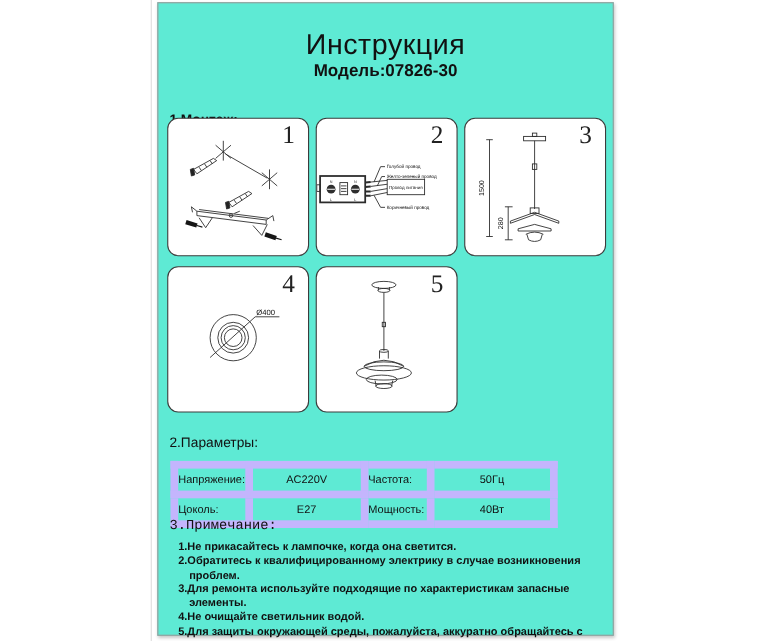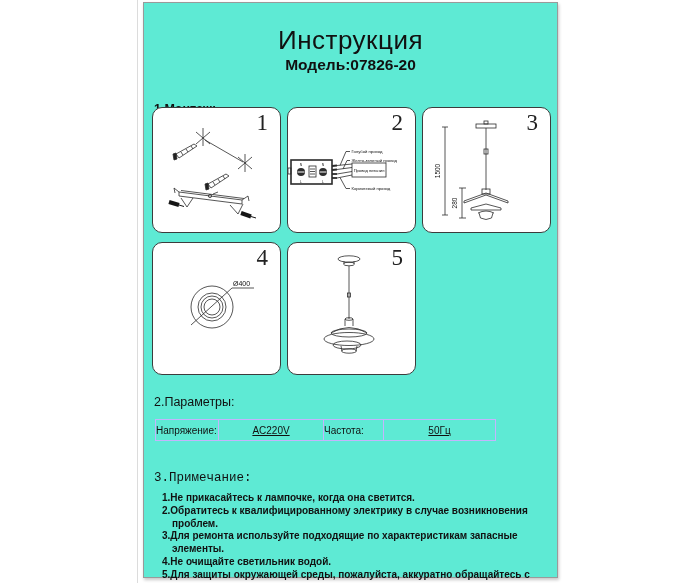--- a/index.html
+++ b/index.html
@@ -33,36 +33,36 @@
     position:absolute;top:2px;right:12px;font-family:"Liberation Serif","DejaVu Serif",serif;
     font-size:23px;color:#222;line-height:26px;
   }
   .panel svg{position:absolute;left:0;top:0;}
   svg text{font-family:"Liberation Sans","DejaVu Sans",sans-serif;fill:#111;}
   .draw{stroke:#2b2b2b;stroke-width:.8;fill:none;}
   table.params{
     position:absolute;left:11px;top:416px;border-collapse:collapse;
     table-layout:fixed;font-size:10px;color:#111;
   }
-  table.params td{border:1px solid #c4b5fd;height:20px;padding:0;}
+  table.params td{border:7px solid #c4b5fd;height:20px;padding:0;}
   td.lbl{text-align:left;padding-left:3px;}
-  td.val{text-align:center;text-decoration:underline;}
+  td.val{text-align:center;}
   .notes{position:absolute;left:18px;top:489px;width:380px;font-size:10px;
     line-height:12.8px;color:#111;}
   .note-item{padding-left:10px;text-indent:-10px;font-weight:bold;}
 </style>
 </head>
 <body>
 
 <div class="edge-line"></div>
 
 <div class="page">
 
   <div class="title">Инструкция</div>
-  <div class="model">Модель:07826-20</div>
+  <div class="model">Модель:07826-30</div>
 
   <div class="sec-head" id="h-montage">1.Монтаж:</div>
 
   <div class="panel p-row1" id="panel1">
     <span class="panel-num">1</span>
     <svg width="127" height="124" viewBox="0 0 127 124">
       <g class="draw">
         <line x1="50" y1="20" x2="50" y2="38"></line>
         <line x1="43" y1="24" x2="57" y2="36"></line>
         <line x1="57" y1="24" x2="43" y2="36"></line>
@@ -240,20 +240,26 @@
         <col style="width:60px">
         <col style="width:112px">
       </colgroup>
     <tbody>
         <tr>
       <td class="lbl">Напряжение:</td>
       <td class="val">AC220V</td>
       <td class="lbl">Частота:</td>
       <td class="val">50Гц</td>
     </tr>
+    <tr>
+      <td class="lbl">Цоколь:</td>
+      <td class="val">E27</td>
+      <td class="lbl">Мощность:</td>
+      <td class="val">40Вт</td>
+    </tr>
   </tbody>
     </table>
 
   <div class="sec-head" id="h-notes">3.Примечание:</div>
 
   <div class="notes">
     <div class="note-item">1.Не прикасайтесь к лампочке, когда она светится.</div>
     <div class="note-item">2.Обратитесь к квалифицированному электрику в случае возникновения проблем.</div>
     <div class="note-item">3.Для ремонта используйте подходящие по характеристикам запасные элементы.</div>
     <div class="note-item">4.Не очищайте светильник водой.</div>

